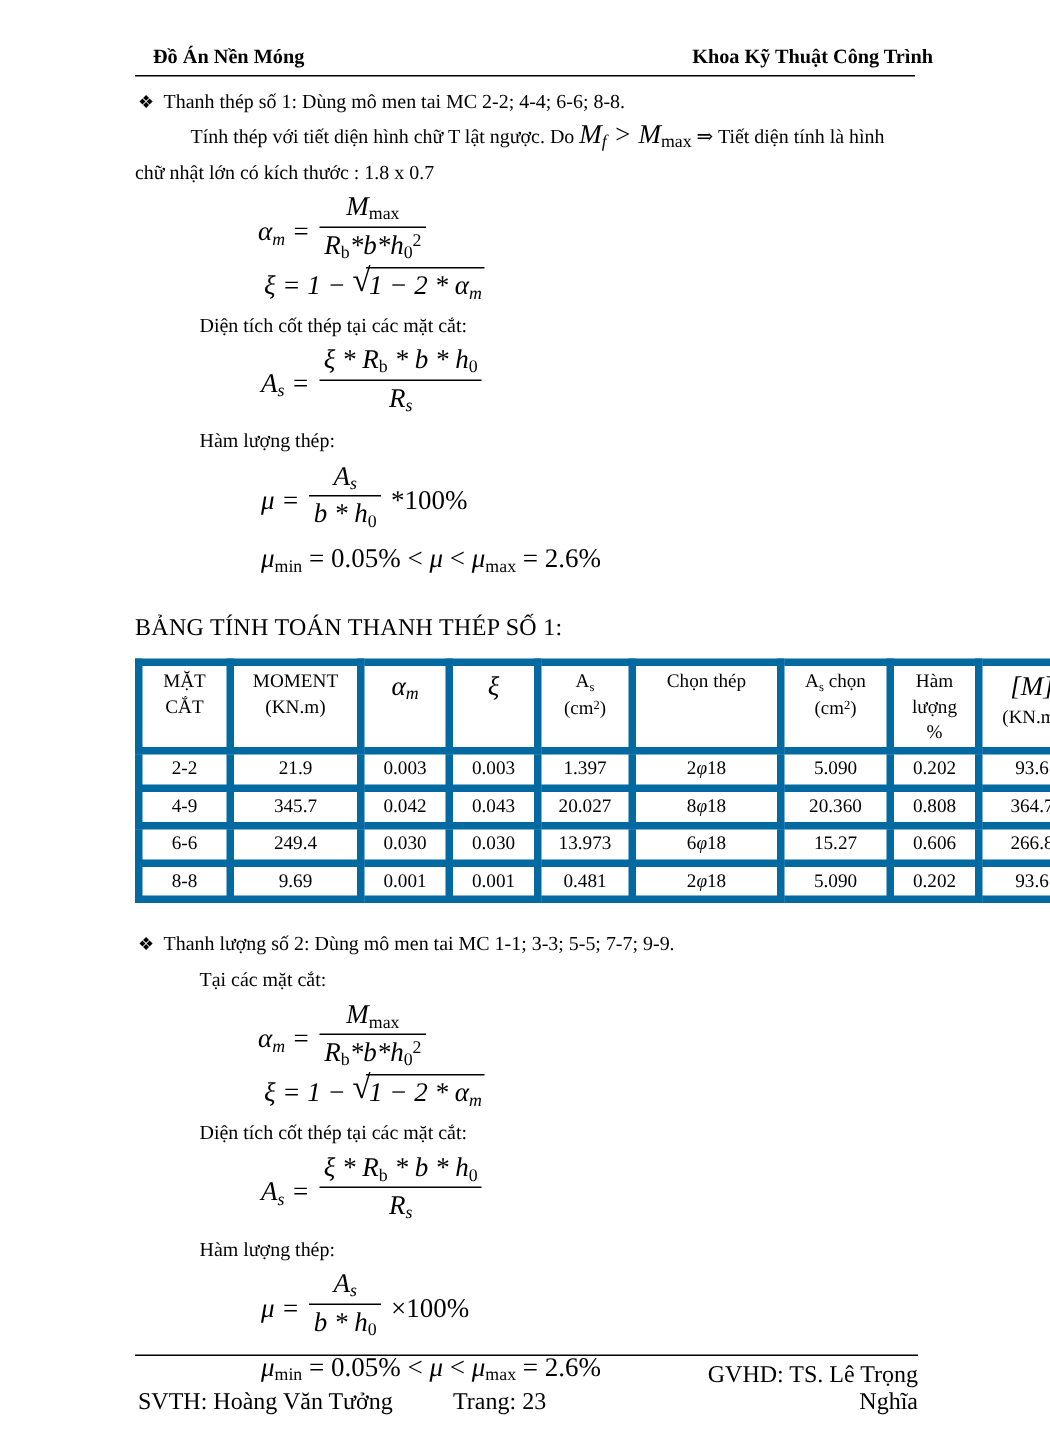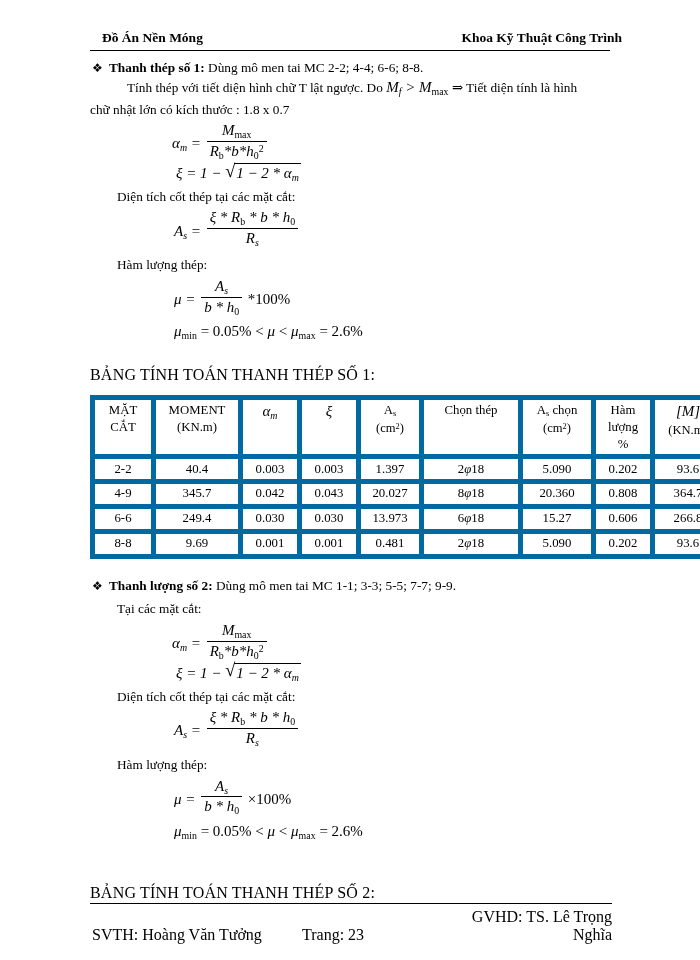--- a/index.html
+++ b/index.html
@@ -79,32 +79,32 @@
     display: flex;
     align-items: baseline;
     margin-top: 2px;
   }
   .bullet-mark {
     width: 17px;
     flex: none;
     font-size: 12px;
     padding-left: 2px;
   }
-  .bullet-body b { font-weight: bold; }
+  .bullet-body b { font-weight: normal; }
 
   .indent-1 { margin-left: 37px; }
-  .indent-2 { margin-left: 27px; }
+  .indent-2 { margin-left: 43px; }
   .para { margin-top: 3px; }
   .para-tight { margin-top: 1px; }
 
   
   .math {
     font-family: "Liberation Serif", "DejaVu Serif", serif;
     font-style: italic;
-    font-size: 15px;
+    font-size: 18px;
     white-space: nowrap;
   }
   .mathrm { font-style: normal; }
   .frac {
     display: inline-block;
     vertical-align: -0.52em;
     text-align: center;
     margin: 0 2px;
   }
   .frac .num {
@@ -278,21 +278,21 @@
           </td>
           <td class="col-m">
             <div class="math">[<em>M</em>]</div>
             <div class="hdr-sub">(KN.m)</div>
           </td>
         </tr>
       </thead>
       <tbody>
         <tr>
           <td>2-2</td>
-          <td>40.4</td>
+          <td>21.9</td>
           <td>0.003</td>
           <td>0.003</td>
           <td>1.397</td>
           <td><span>2</span><span class="phi">φ</span><span>18</span></td>
           <td>5.090</td>
           <td>0.202</td>
           <td>93.6</td>
         </tr>
         <tr>
           <td>4-9</td>

